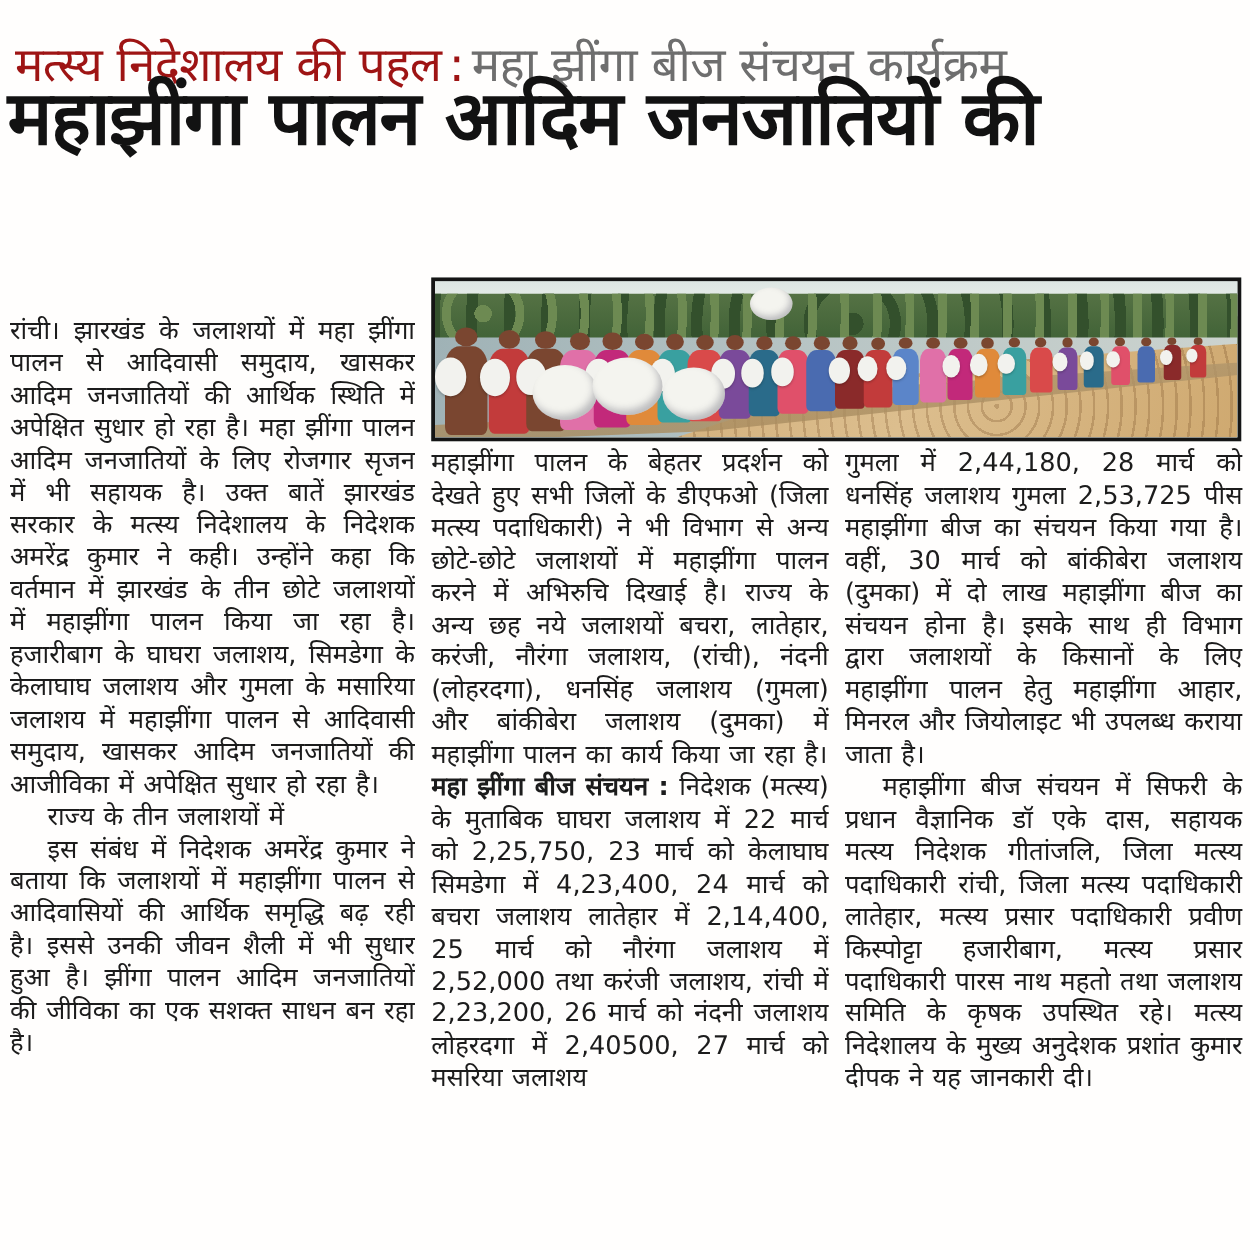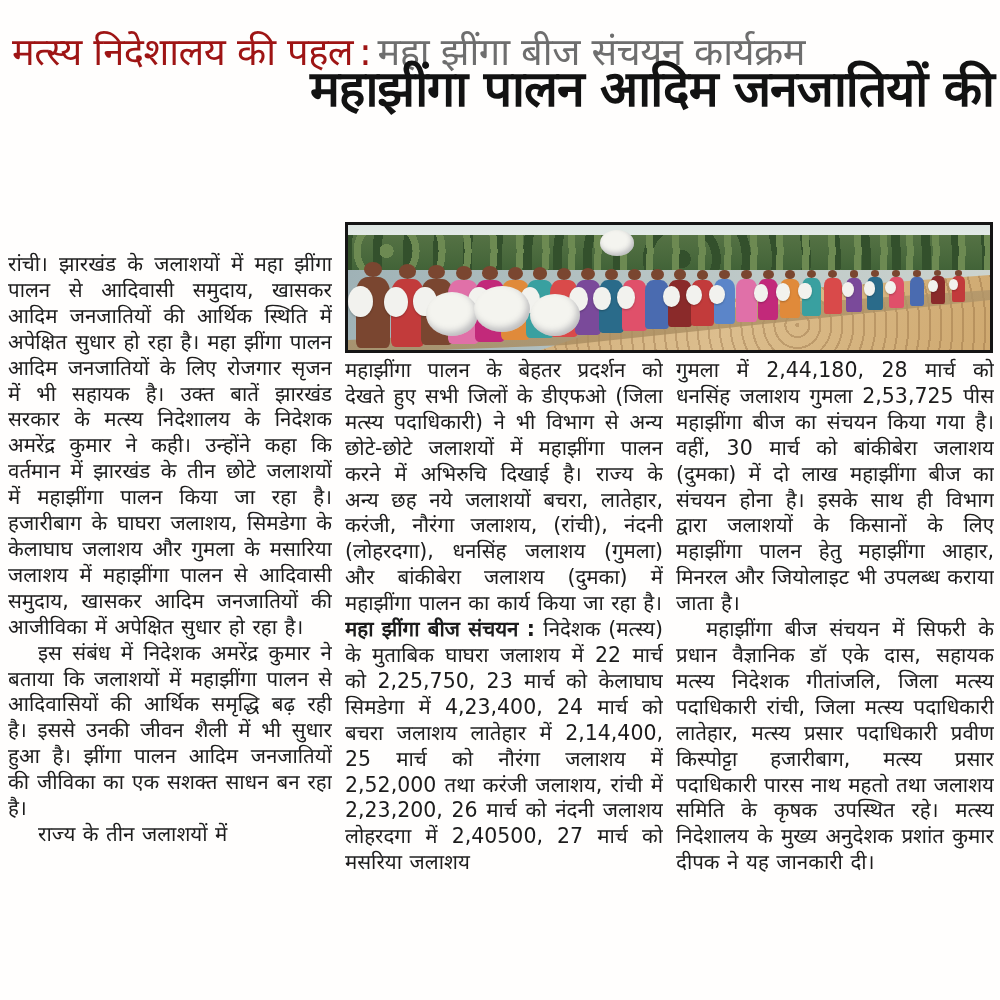--- a/index.html
+++ b/index.html
@@ -10,22 +10,22 @@
   
   .kicker{
     position:absolute;left:12px;top:24px;width:980px;
     font-size:38px;font-weight:normal;white-space:nowrap;letter-spacing:-0.5px;
   }
   .kicker .k-label{color:#9e1414;}
   .kicker .k-sep{color:#9e1414;padding:0 6px;}
   .kicker .k-title{color:#6e6e6e;}
   
   .headline{
-    position:absolute;left:6px;top:56px;width:988px;text-align:right;
-    font-size:50px;font-weight:bold;color:#121212;line-height:1.32;letter-spacing:-1px;
+    position:absolute;left:6px;top:56px;width:988px;text-align:left;
+    font-size:60px;font-weight:bold;color:#121212;line-height:1.32;letter-spacing:-1px;
   }
   .headline .h-line{display:block;white-space:nowrap;}
   
   .byline{
     position:absolute;left:8px;top:214px;width:320px;text-align:center;
     font-size:22px;font-weight:bold;color:#222;
     padding-bottom:5px;border-bottom:2px solid #333;
   }
   
   .photo{
@@ -224,22 +224,22 @@
     <div class="front-bags">
         <span class="fb1"></span>
         <span class="fb2"></span>
         <span class="fb3"></span>
       </div>
     <div class="raised-bag"></div>
   </div>
 
   <div class="col col-1">
       <p class="para">रांची। झारखंड के जलाशयों में महा झींगा पालन से आदिवासी समुदाय, खासकर आदिम जनजातियों की आर्थिक स्थिति में अपेक्षित सुधार हो रहा है। महा झींगा पालन आदिम जनजातियों के लिए रोजगार सृजन में भी सहायक है। उक्त बातें झारखंड सरकार के मत्स्य निदेशालय के निदेशक अमरेंद्र कुमार ने कही। उन्होंने कहा कि वर्तमान में झारखंड के तीन छोटे जलाशयों में महाझींगा पालन किया जा रहा है। हजारीबाग के घाघरा जलाशय, सिमडेगा के केलाघाघ जलाशय और गुमला के मसारिया जलाशय में महाझींगा पालन से आदिवासी समुदाय, खासकर आदिम जनजातियों की आजीविका में अपेक्षित सुधार हो रहा है।</p>
+      <p class="para indent">राज्य के तीन जलाशयों में</p>
       <p class="para indent">इस संबंध में निदेशक अमरेंद्र कुमार ने बताया कि जलाशयों में महाझींगा पालन से आदिवासियों की आर्थिक समृद्धि बढ़ रही है। इससे उनकी जीवन शैली में भी सुधार हुआ है। झींगा पालन आदिम जनजातियों की जीविका का एक सशक्त साधन बन रहा है।</p>
-      <p class="para indent">राज्य के तीन जलाशयों में</p>
     </div>
   <div class="col col-2">
       <p class="para">महाझींगा पालन के बेहतर प्रदर्शन को देखते हुए सभी जिलों के डीएफओ (जिला मत्स्य पदाधिकारी) ने भी विभाग से अन्य छोटे-छोटे जलाशयों में महाझींगा पालन करने में अभिरुचि दिखाई है। राज्य के अन्य छह नये जलाशयों बचरा, लातेहार, करंजी, नौरंगा जलाशय, (रांची), नंदनी (लोहरदगा), धनसिंह जलाशय (गुमला) और बांकीबेरा जलाशय (दुमका) में महाझींगा पालन का कार्य किया जा रहा है।</p>
       <p class="para"><span class="lead">महा झींगा बीज संचयन : </span>निदेशक (मत्स्य) के मुताबिक घाघरा जलाशय में 22 मार्च को 2,25,750, 23 मार्च को केलाघाघ सिमडेगा में 4,23,400, 24 मार्च को बचरा जलाशय लातेहार में 2,14,400, 25 मार्च को नौरंगा जलाशय में 2,52,000 तथा करंजी जलाशय, रांची में 2,23,200, 26 मार्च को नंदनी जलाशय लोहरदगा में 2,40500, 27 मार्च को मसरिया जलाशय</p>
     </div>
   <div class="col col-3">
       <p class="para">गुमला में 2,44,180, 28 मार्च को धनसिंह जलाशय गुमला 2,53,725 पीस महाझींगा बीज का संचयन किया गया है। वहीं, 30 मार्च को बांकीबेरा जलाशय (दुमका) में दो लाख महाझींगा बीज का संचयन होना है। इसके साथ ही विभाग द्वारा जलाशयों के किसानों के लिए महाझींगा पालन हेतु महाझींगा आहार, मिनरल और जियोलाइट भी उपलब्ध कराया जाता है।</p>
       <p class="para indent">महाझींगा बीज संचयन में सिफरी के प्रधान वैज्ञानिक डॉ एके दास, सहायक मत्स्य निदेशक गीतांजलि, जिला मत्स्य पदाधिकारी रांची, जिला मत्स्य पदाधिकारी लातेहार, मत्स्य प्रसार पदाधिकारी प्रवीण किस्पोट्टा हजारीबाग, मत्स्य प्रसार पदाधिकारी पारस नाथ महतो तथा जलाशय समिति के कृषक उपस्थित रहे। मत्स्य निदेशालय के मुख्य अनुदेशक प्रशांत कुमार दीपक ने यह जानकारी दी।</p>
     </div>
 

